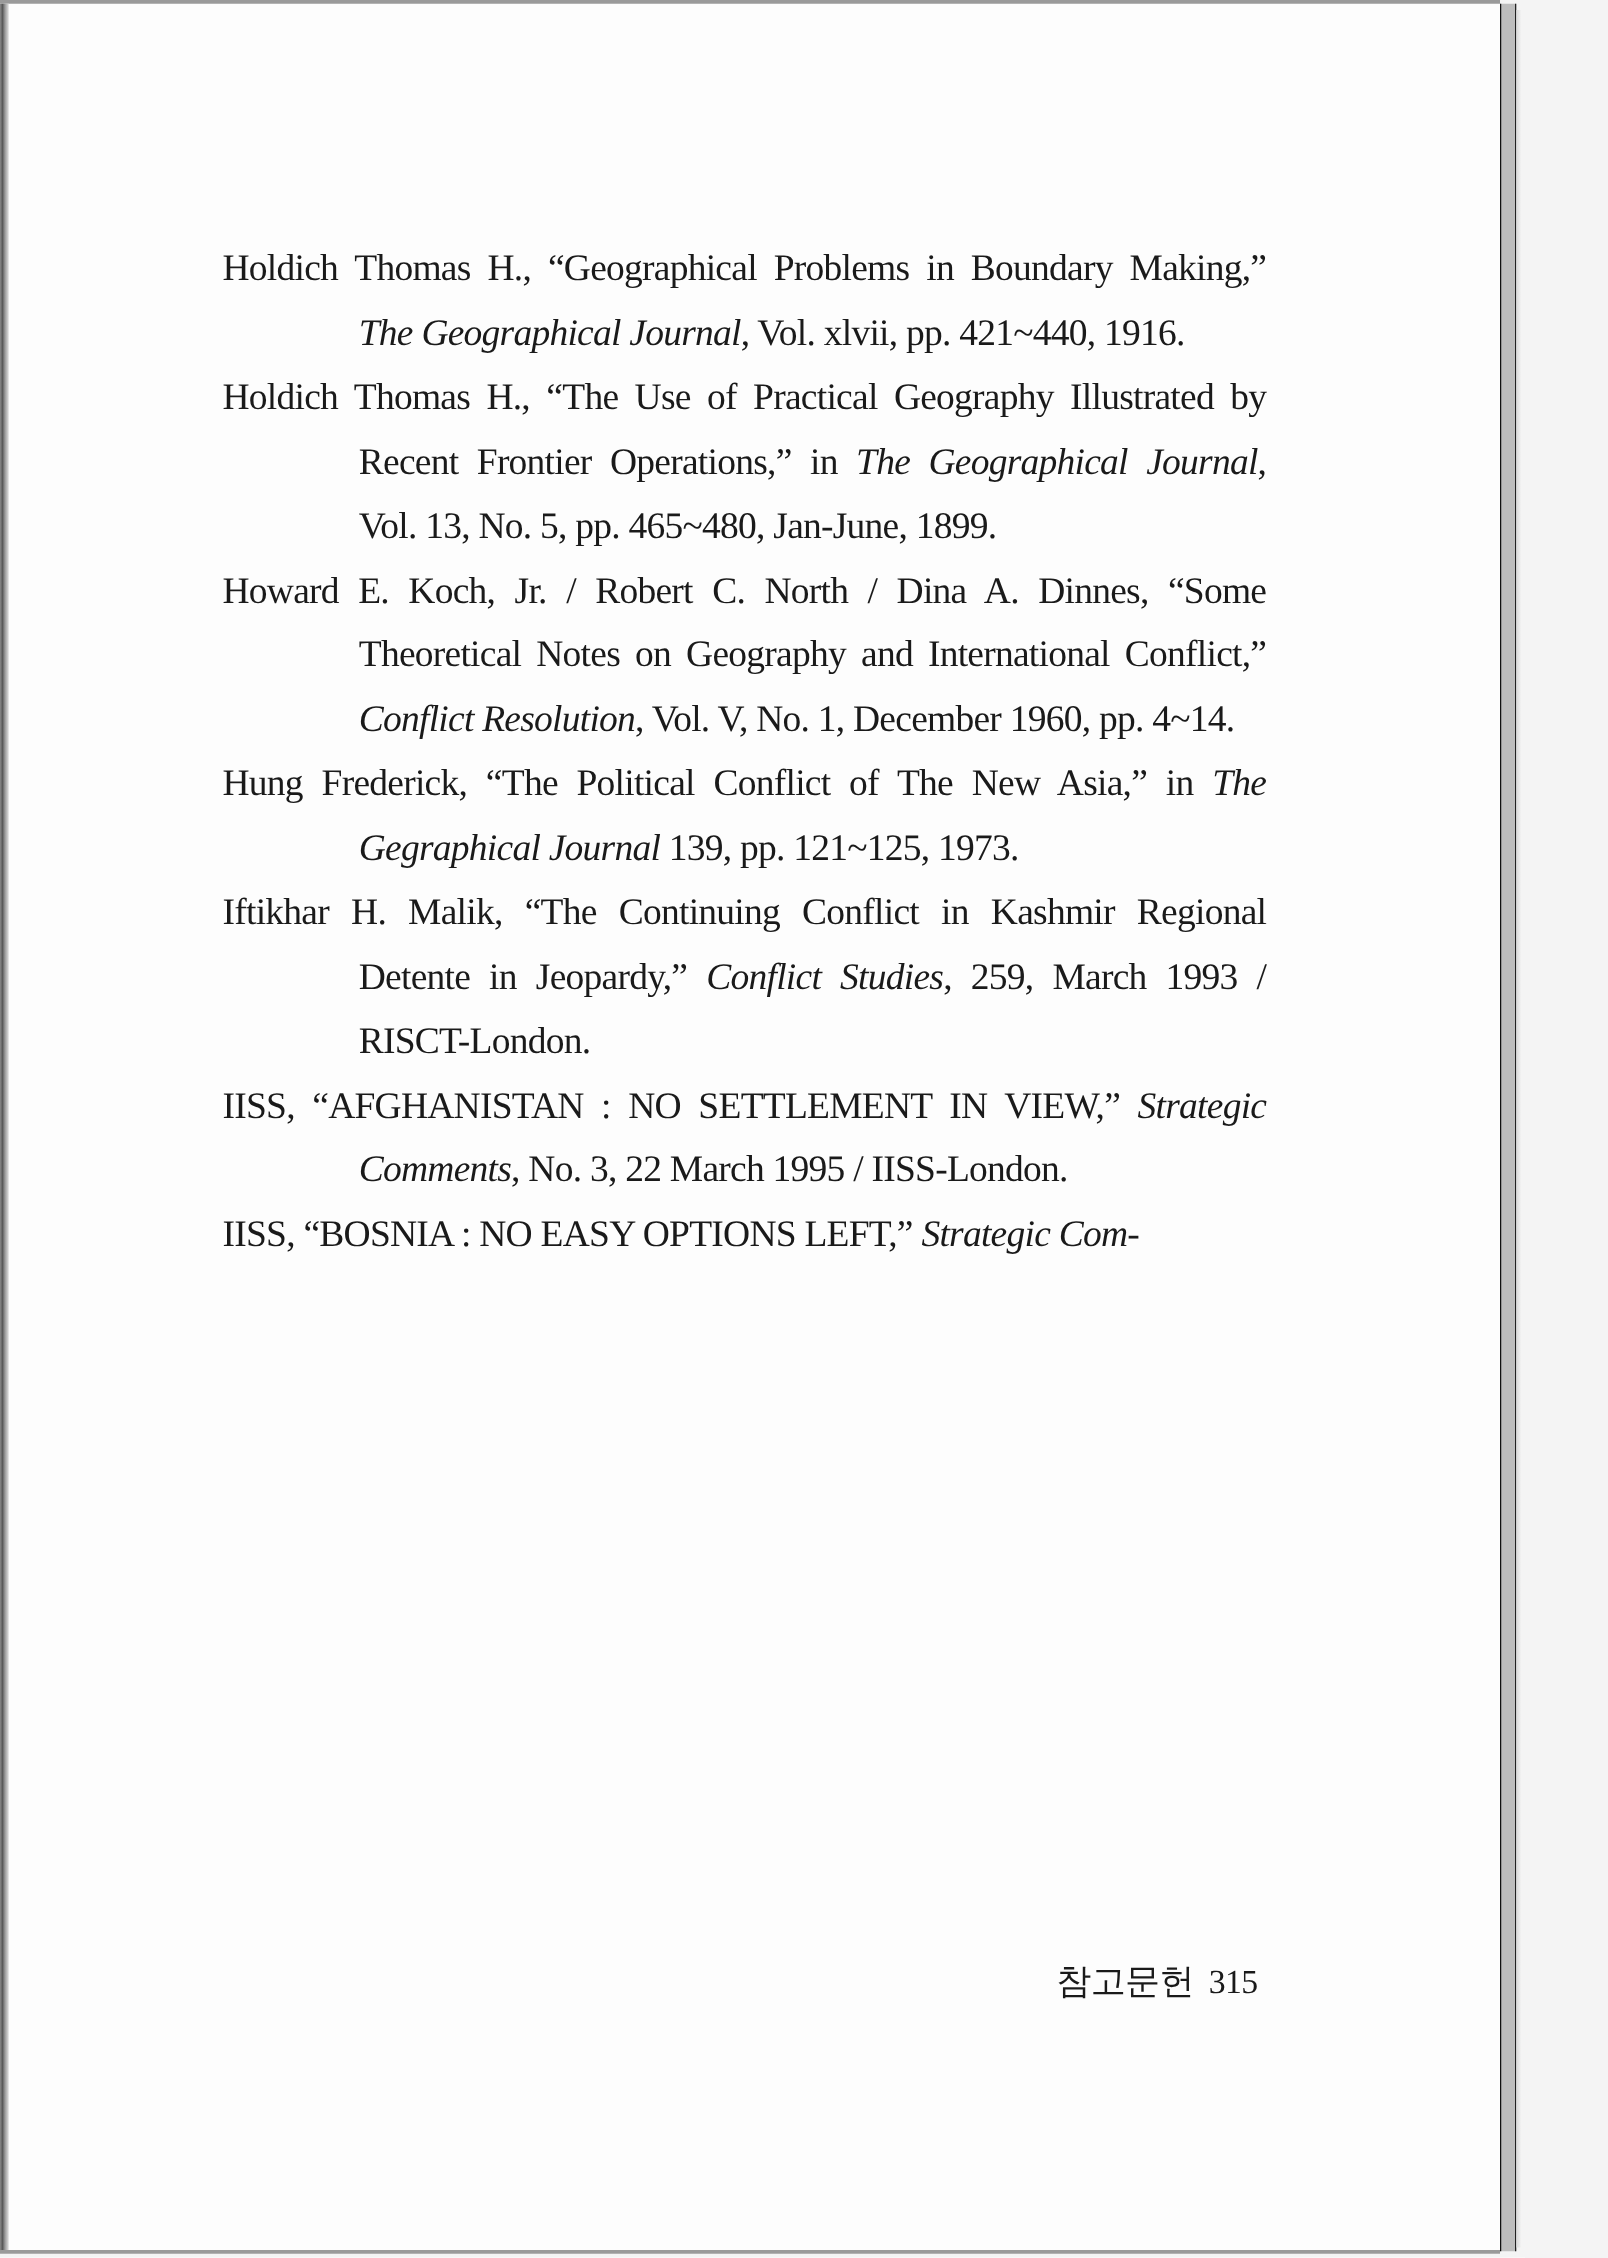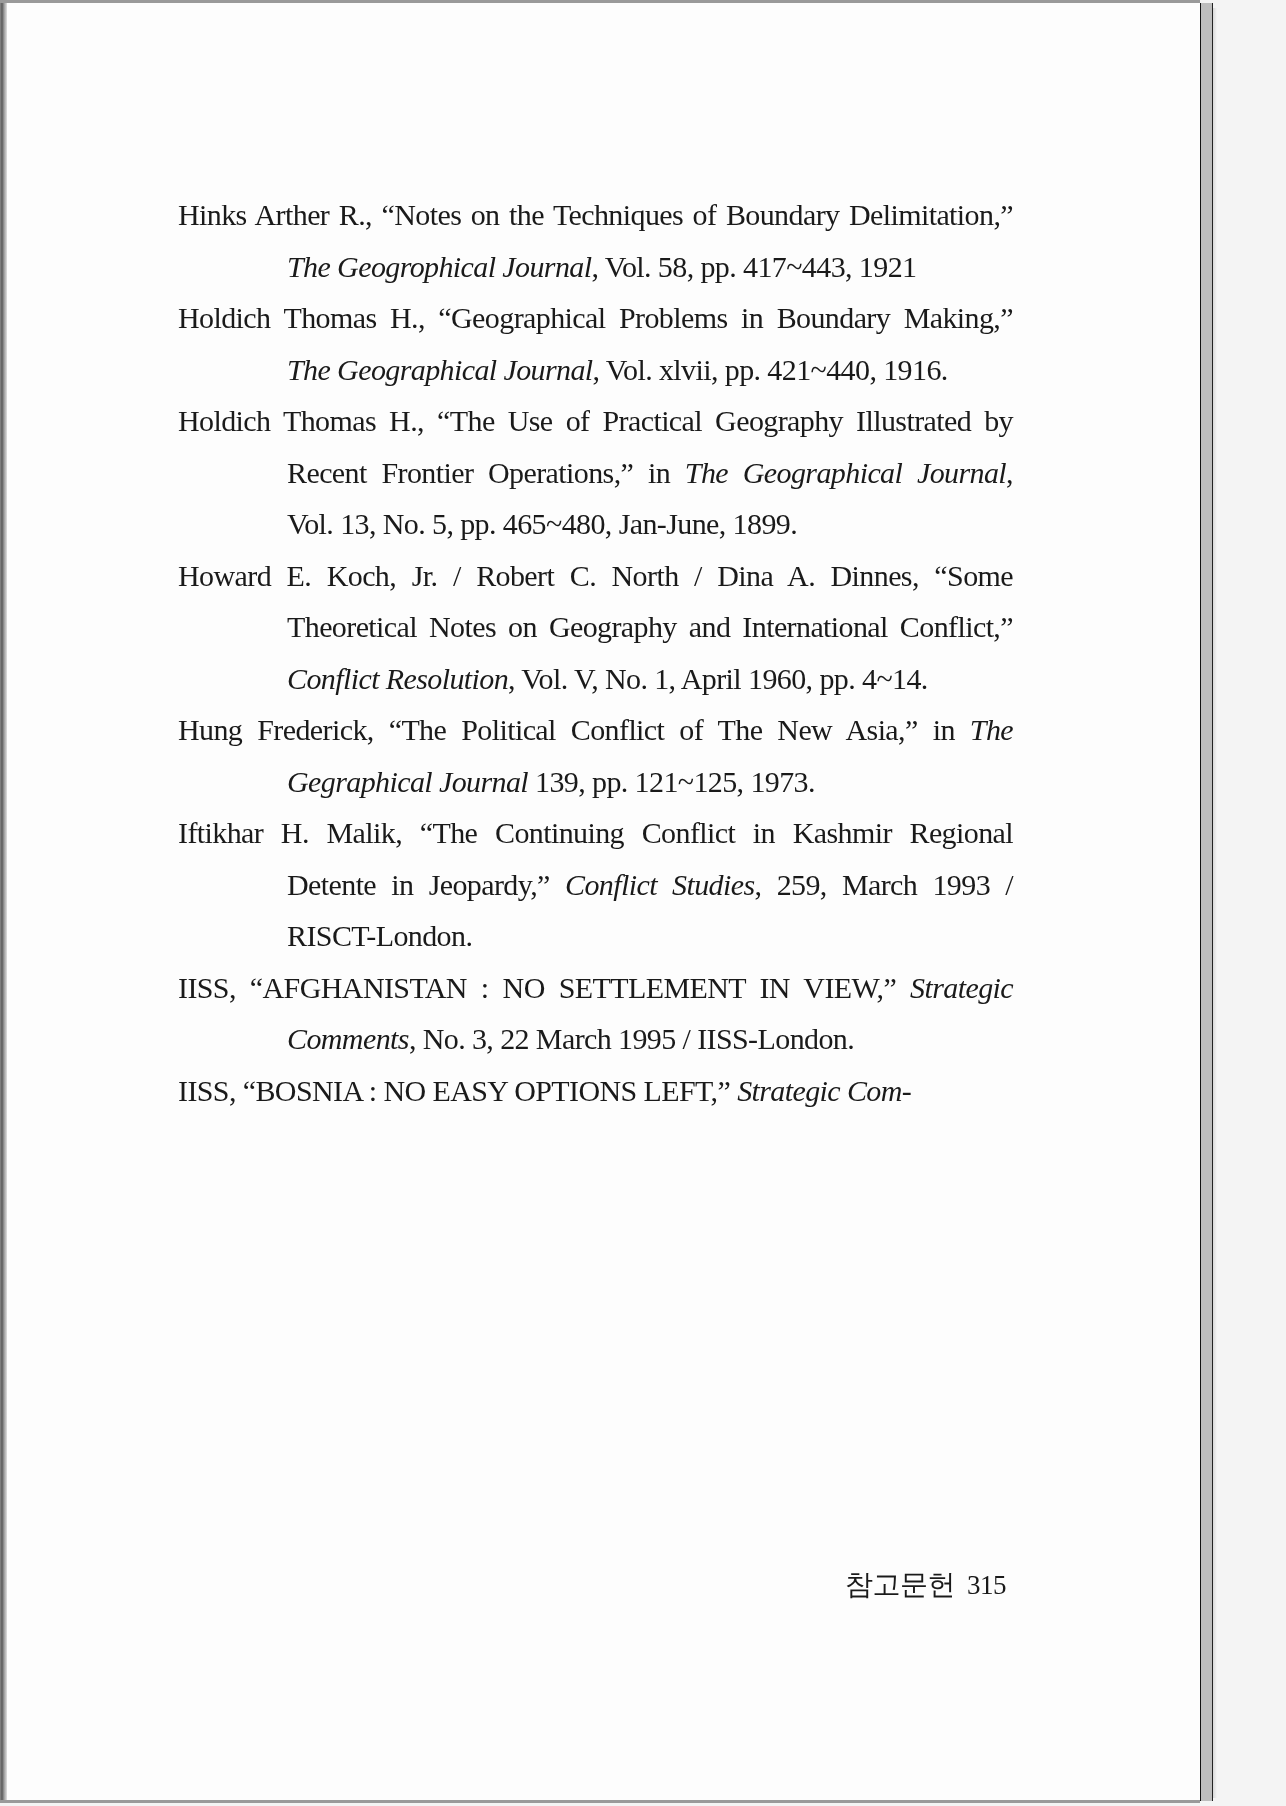--- a/index.html
+++ b/index.html
@@ -46,24 +46,23 @@
   }
   .footer .ko { font-family: "DejaVu Sans", sans-serif; font-size: 28px; margin-right: 12px; }
 </style>
 </head>
 <body>
 
 <div class="page">
   <div class="left-edge"></div>
 
   <div class="content">
-    <p class="entry"><span>Hinks Arther R., “Notes on the Techniques of Boundary Delimitation,” </span><i>The Geogrophical Journal</i><span>, Vol. 58, pp. 417~443, 1921</span></p>
     <p class="entry"><span>Holdich Thomas H., “Geographical Problems in Boundary Making,” </span><i>The Geographical Journal</i><span>, Vol. xlvii, pp. 421~440, 1916.</span></p>
     <p class="entry"><span>Holdich Thomas H., “The Use of Practical Geography Illustrated by Recent Frontier Operations,” in </span><i>The Geographical Journal</i><span>, Vol. 13, No. 5, pp. 465~480, Jan-June, 1899.</span></p>
-    <p class="entry"><span>Howard E. Koch, Jr. / Robert C. North / Dina A. Dinnes, “Some Theoretical Notes on Geography and International Conflict,” </span><i>Conflict Resolution</i><span>, Vol. V, No. 1, April 1960, pp. 4~14.</span></p>
+    <p class="entry"><span>Howard E. Koch, Jr. / Robert C. North / Dina A. Dinnes, “Some Theoretical Notes on Geography and International Conflict,” </span><i>Conflict Resolution</i><span>, Vol. V, No. 1, December 1960, pp. 4~14.</span></p>
     <p class="entry"><span>Hung Frederick, “The Political Conflict of The New Asia,” in </span><i>The Gegraphical Journal</i><span> 139, pp. 121~125, 1973.</span></p>
     <p class="entry"><span>Iftikhar H. Malik, “The Continuing Conflict in Kashmir Regional Detente in Jeopardy,” </span><i>Conflict Studies</i><span>, 259, March 1993 / RISCT-London.</span></p>
     <p class="entry"><span>IISS, “AFGHANISTAN : NO SETTLEMENT IN VIEW,” </span><i>Strategic Comments</i><span>, No. 3, 22 March 1995 / IISS-London.</span></p>
     <p class="entry"><span>IISS, “BOSNIA : NO EASY OPTIONS LEFT,” </span><i>Strategic Com-</i><span></span></p>
   </div>
 
   <div class="footer">
     <span class="ko">참고문헌</span><span>315</span>
   </div>
 </div>

